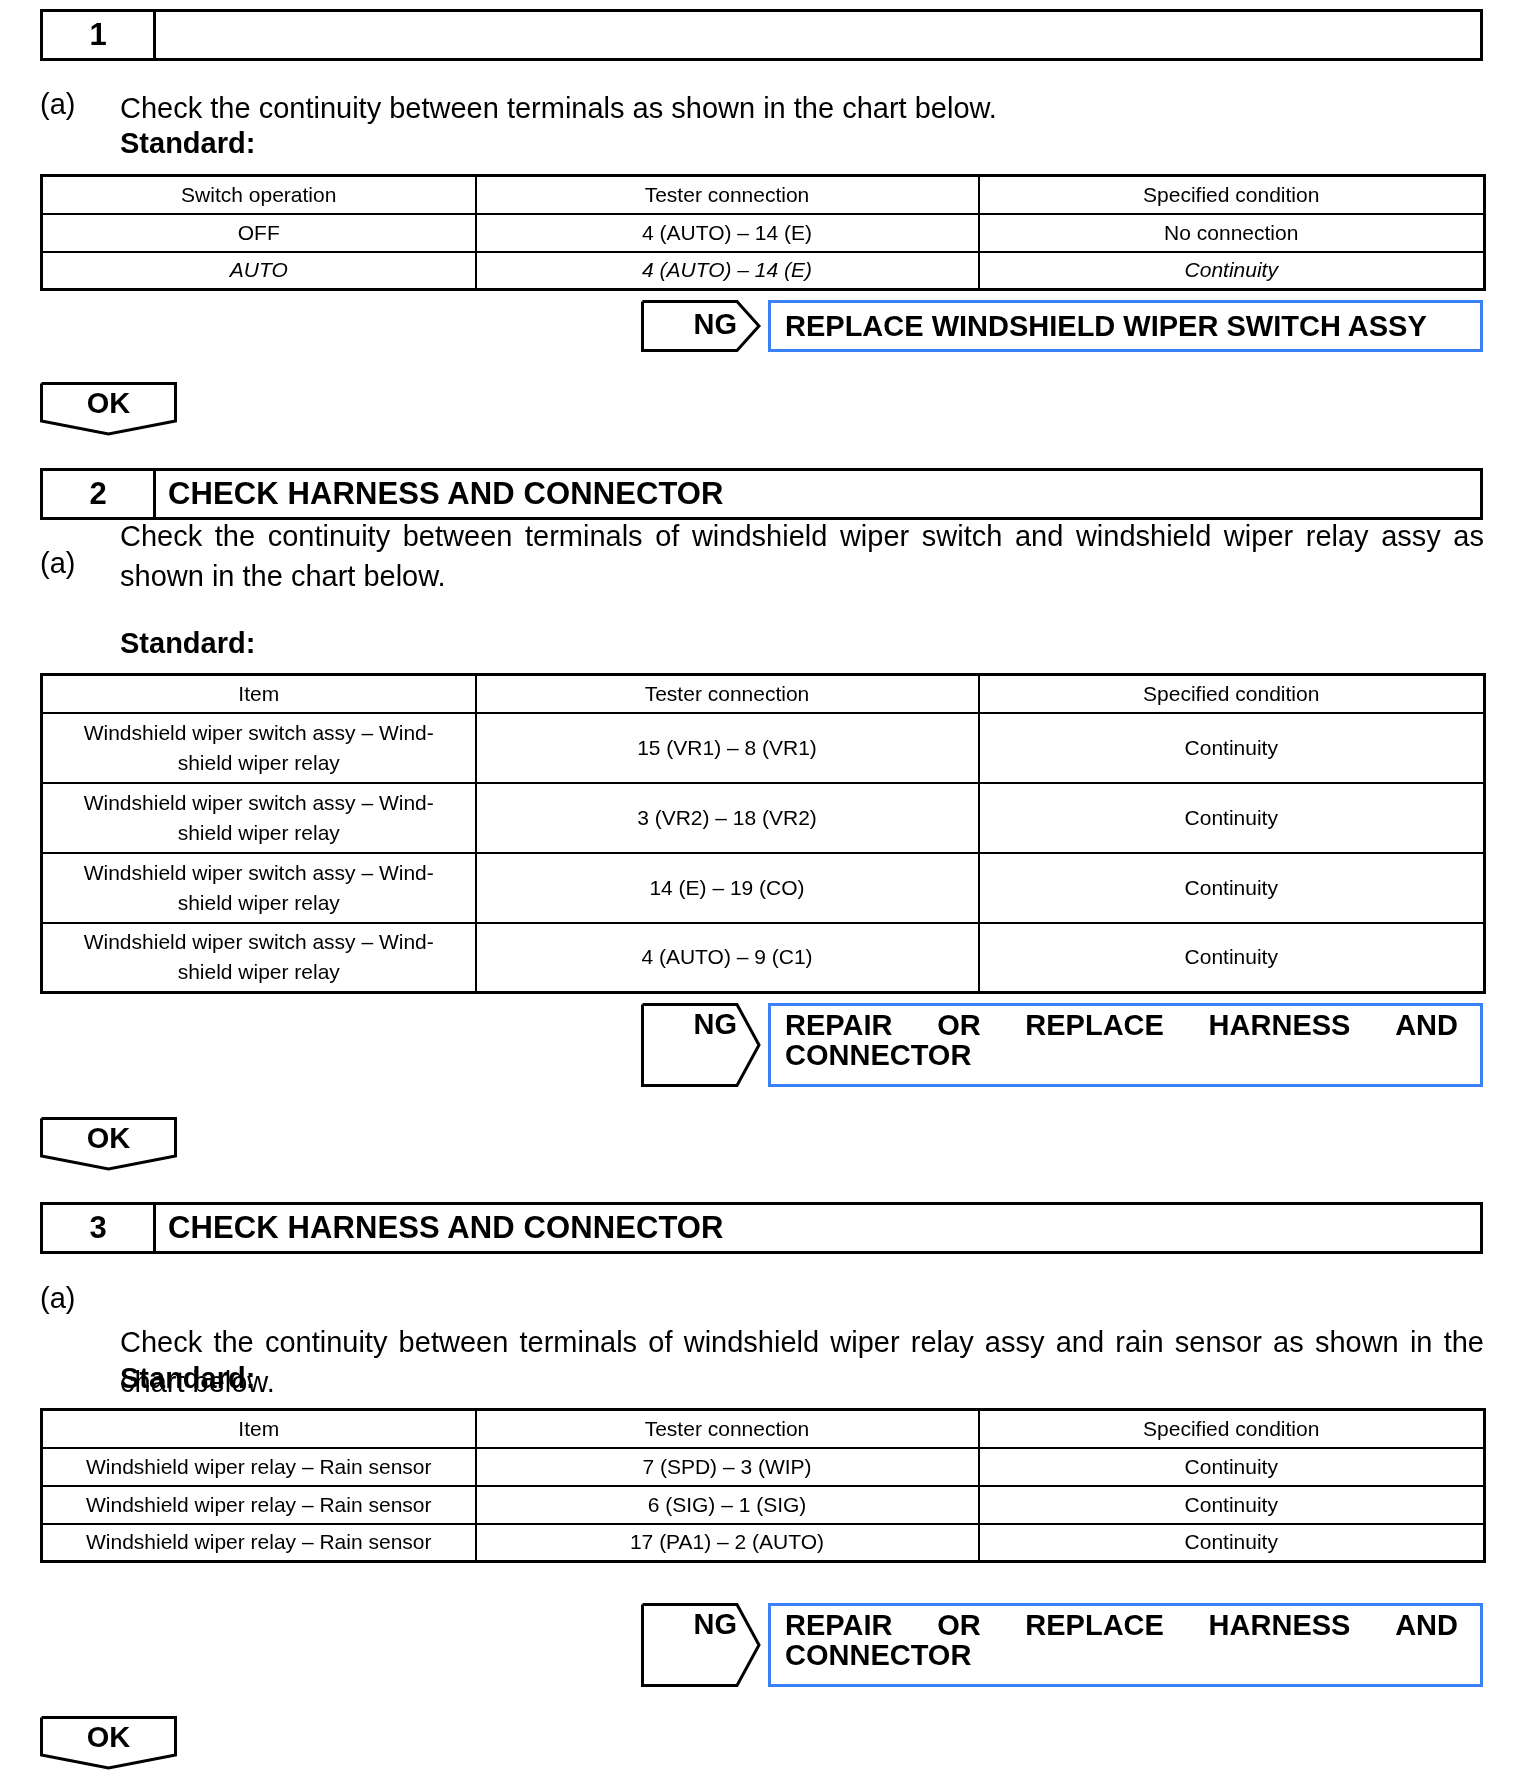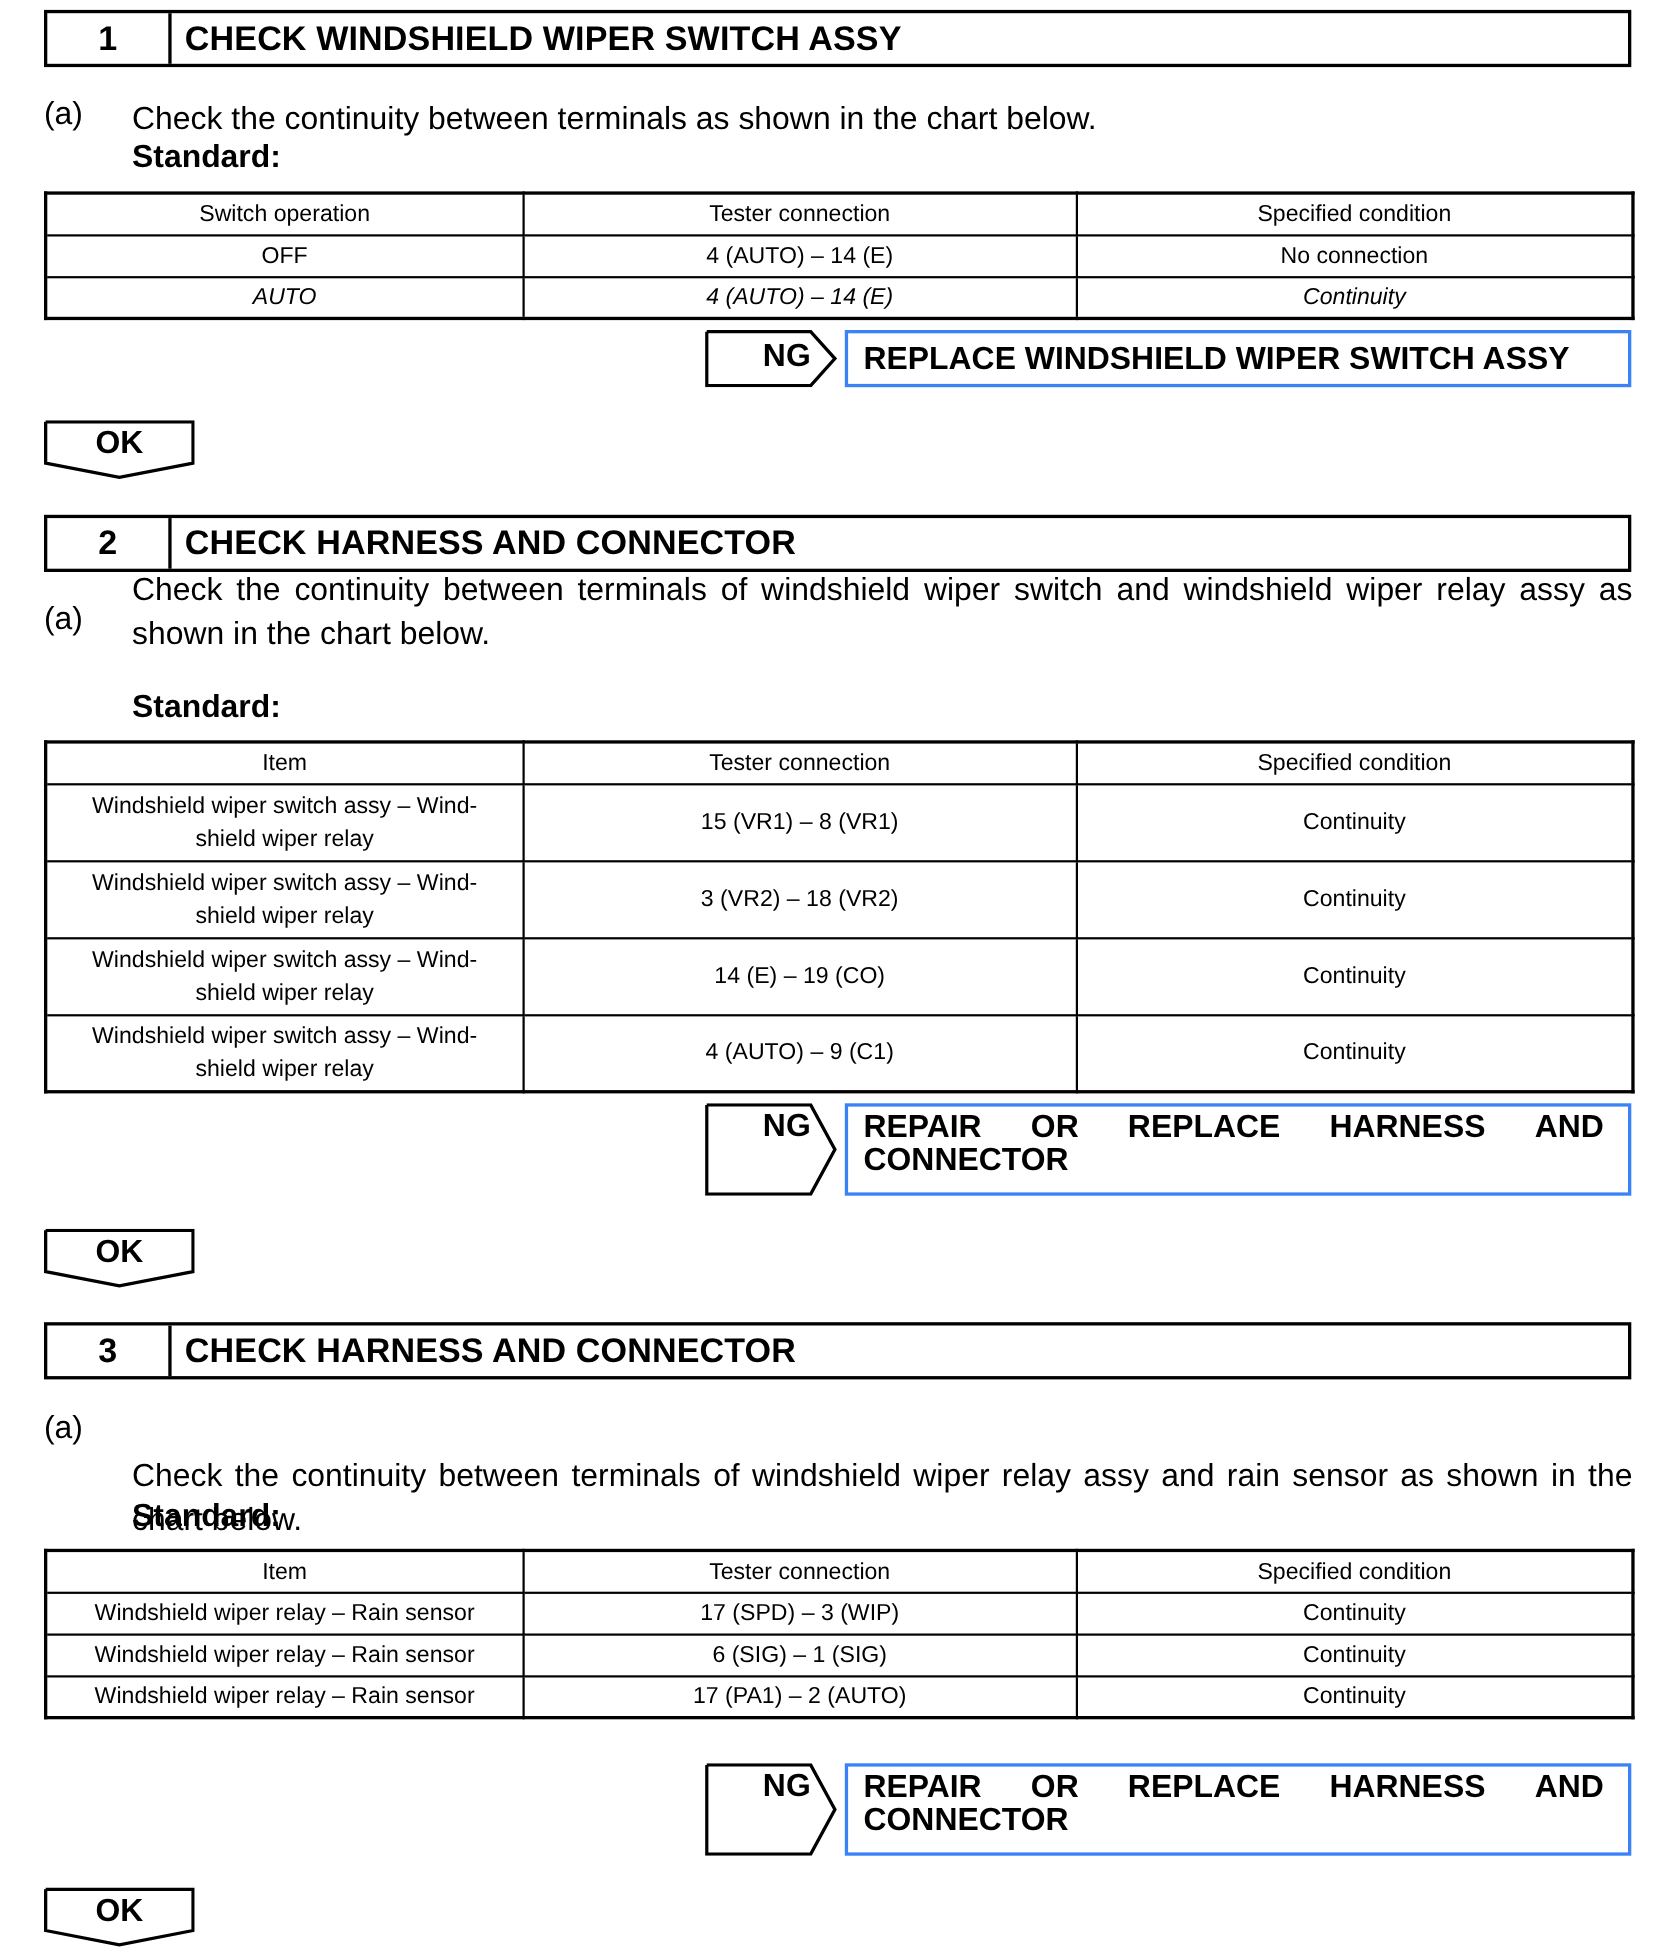--- a/index.html
+++ b/index.html
@@ -45,21 +45,20 @@
 
   .ok-tag { position: absolute; left: 40px; width: 137px; height: 54px; }
   .ok-tag svg { position: absolute; left: 0; top: 0; width: 100%; height: 100%; }
   .ok-label { position: absolute; left: 0; top: 5px; width: 100%; text-align: center; font-weight: bold; font-size: 29px; }
 </style>
 </head>
 <body>
 
 <div class="title-box" style="top:9px;">
   <div class="title-num">1</div>
-  <div class="title-text">CHECK WINDSHIELD WIPER SWITCH ASSY</div>
 </div>
 <div class="step-label" style="top:88px;">(a)</div>
 <div class="step-text" style="top:88px;">Check the continuity between terminals as shown in the chart below.</div>
 <div class="standard" style="top:127px;">Standard:</div>
 
 <table class="spec" style="top:174px;">
   <colgroup>
       <col class="c1">
       <col class="c2">
       <col class="c3">
@@ -186,21 +185,21 @@
       <col class="c3">
     </colgroup>
   <tbody>
       <tr style="height:38px;">
     <th>Item</th>
     <th>Tester connection</th>
     <th>Specified condition</th>
   </tr>
   <tr style="height:38px;">
     <td>Windshield wiper relay – Rain sensor</td>
-    <td>17 (SPD) – 3 (WIP)</td>
+    <td>7 (SPD) – 3 (WIP)</td>
     <td>Continuity</td>
   </tr>
   <tr style="height:38px;">
     <td>Windshield wiper relay – Rain sensor</td>
     <td>6 (SIG) – 1 (SIG)</td>
     <td>Continuity</td>
   </tr>
   <tr style="height:38px;">
     <td>Windshield wiper relay – Rain sensor</td>
     <td>17 (PA1) – 2 (AUTO)</td>

